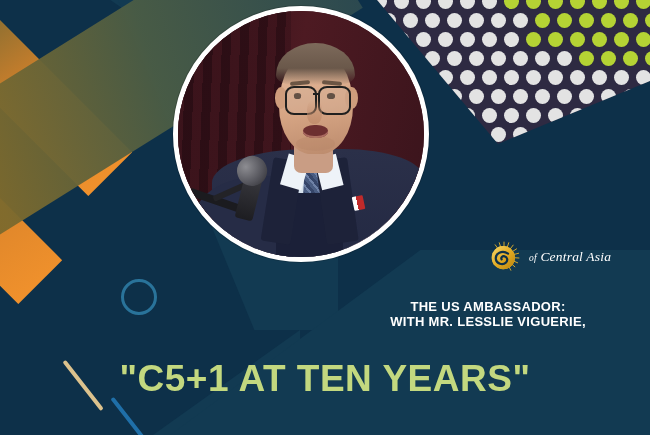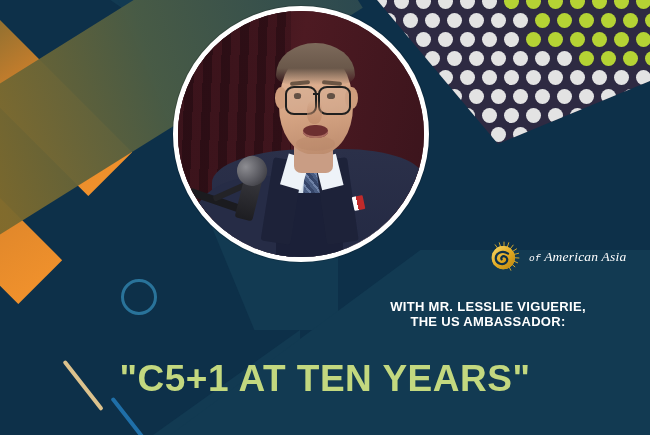--- a/index.html
+++ b/index.html
@@ -180,21 +180,21 @@
   .logo-mark { width: 34px; height: 34px; flex: 0 0 34px; }
   .logo-text {
     color: #ffffff;
     font-family: "Liberation Serif", serif;
     font-style: italic;
     line-height: 1.06;
     letter-spacing: .2px;
   }
   .logo-l1 { font-size: 13.5px; display: block; }
   .logo-l2 { font-size: 13.5px; display: block; }
-  .logo-of { font-size: 9.5px; font-family: Liberation Mono, monospace; }
+  .logo-of { font-size: 9.5px; }
 
   
   .subtitle {
     position: absolute;
     right: 22px; top: 300px;
     width: 280px;
     text-align: center;
     color: #ffffff;
     font-weight: bold;
     font-size: 13px;
@@ -429,24 +429,24 @@
           <linearGradient id="g1" x1="0" y1="0" x2="1" y2="1">
             <stop offset="0%" stop-color="#f6d76a"></stop>
             <stop offset="55%" stop-color="#e0a81f"></stop>
             <stop offset="100%" stop-color="#b8830f"></stop>
           </linearGradient>
         </defs>
         <path d="M62 40 C44 28, 24 40, 26 56 C28 70, 46 76, 56 66 C62 60, 60 50, 52 48 C45 46, 40 52, 43 57" fill="none" stroke="#0d3049" stroke-width="6.5" stroke-linecap="round"></path>
       </g>
     </svg>
     <div class="logo-text">
-      <span class="logo-l2"><i class="logo-of">of</i> <span>American Asia</span></span>
+      <span class="logo-l2"><i class="logo-of">of</i> <span>Central Asia</span></span>
     </div>
   </div>
 
   <div class="subtitle">
+    <span>THE US AMBASSADOR:</span>
     <span>WITH MR. LESSLIE VIGUERIE,</span>
-    <span>THE US AMBASSADOR:</span>
   </div>
 
   <div class="headline">"C5+1 AT TEN YEARS"</div>
 
 </div>
 
 </body></html>

